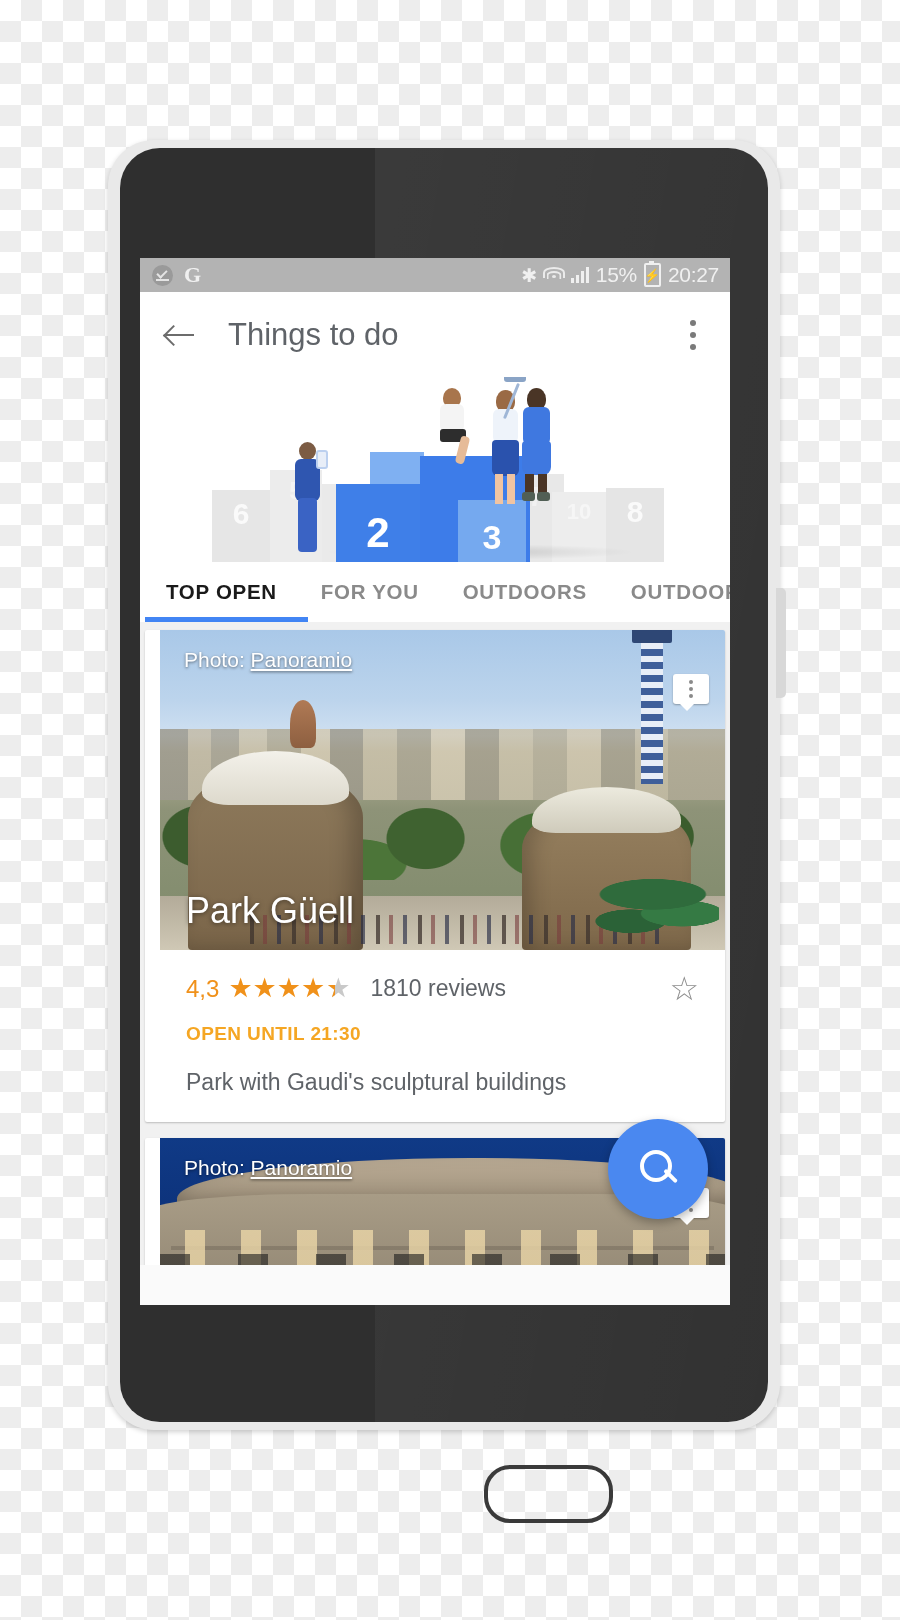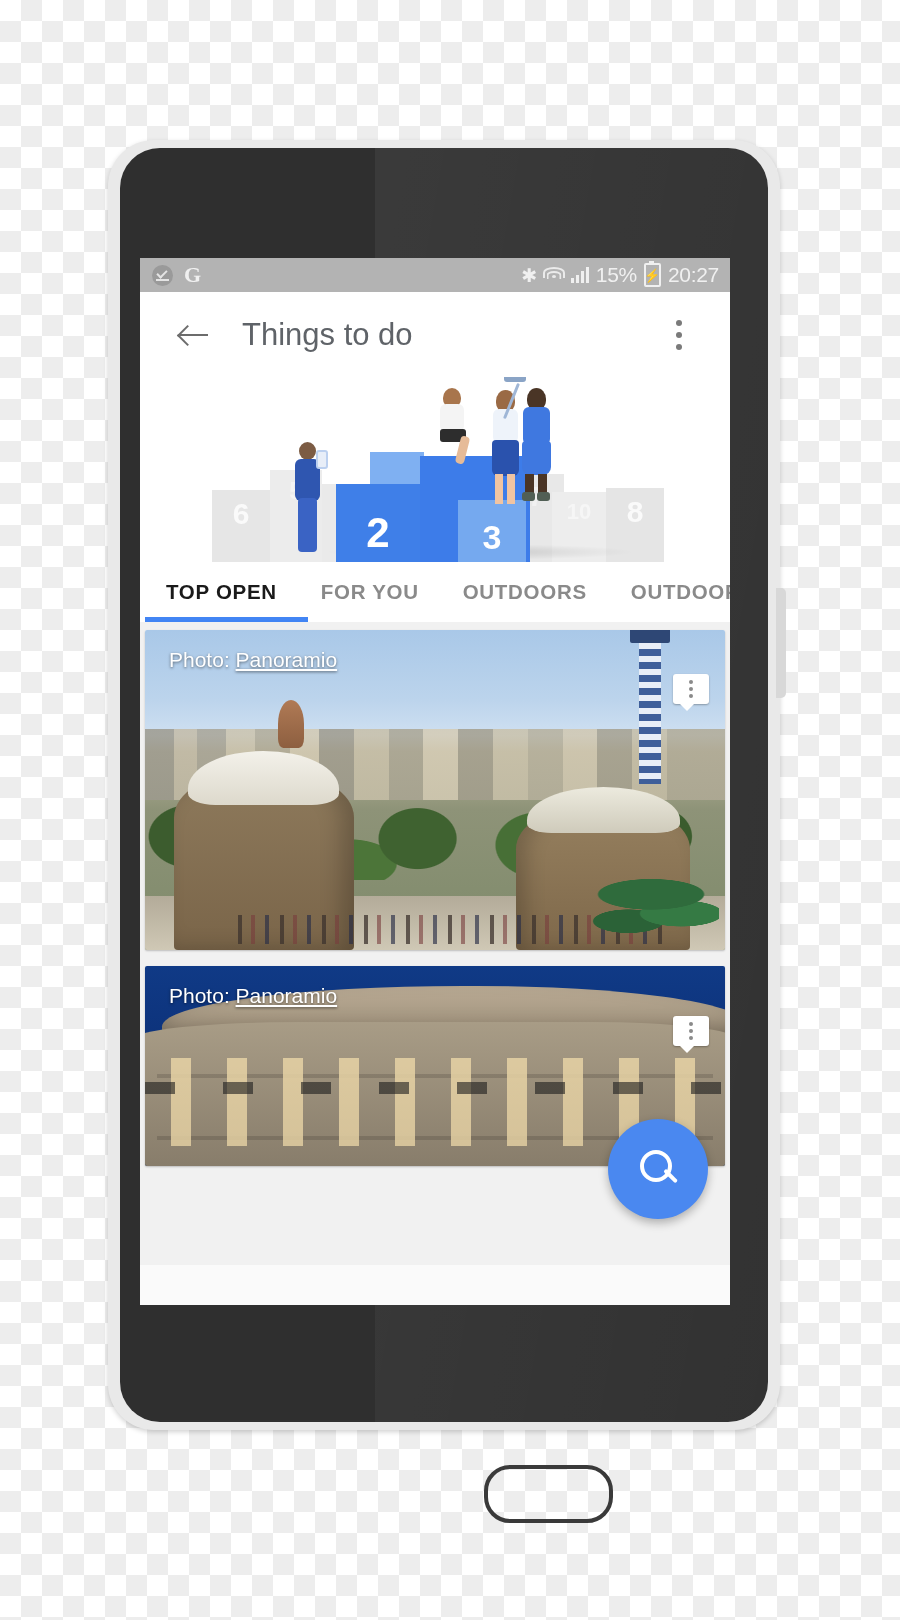--- a/index.html
+++ b/index.html
@@ -84,21 +84,21 @@
   .icon-signal span:nth-child(3){height:12px;}
   .icon-signal span:nth-child(4){height:16px;}
   .icon-battery{
     width:13px;height:20px;border:2px solid #f0f0f0;border-radius:2px;position:relative;
     display:flex;align-items:center;justify-content:center;
   }
   .icon-battery::before{content:"";position:absolute;top:-4px;left:3px;width:5px;height:2.5px;background:#f0f0f0;}
   .icon-battery i{font-size:13px;line-height:1;color:#f0f0f0;font-style:normal;}
 
   
-  #toolbar{height:85px;background:#ffffff;display:flex;align-items:center;padding:0 36px;box-sizing:border-box;justify-content:space-between;}
+  #toolbar{height:85px;background:#ffffff;display:flex;align-items:center;padding:0 22px;box-sizing:border-box;justify-content:space-between;}
   #back-arrow{width:36px;height:36px;position:relative;flex:none;}
   #back-arrow::before{
     content:"";position:absolute;left:4px;top:17px;width:28px;height:2.6px;background:#6c6c6c;
   }
   #back-arrow::after{
     content:"";position:absolute;left:4px;top:11px;width:13px;height:13px;
     border-left:2.6px solid #6c6c6c;border-bottom:2.6px solid #6c6c6c;transform:rotate(45deg);
   }
   #toolbar-title{font-size:31px;color:#5f6368;margin-left:30px;white-space:nowrap;}
   #overflow-menu{margin-left:auto;width:30px;display:flex;flex-direction:column;align-items:center;gap:6px;padding:6px 0;}
@@ -116,21 +116,21 @@
                background:radial-gradient(ellipse at center, rgba(0,0,0,.13), rgba(0,0,0,0) 70%);}
 
   
   #tabs{height:60px;background:#fff;display:flex;align-items:center;position:relative;padding-left:4px;}
   .tab{flex:none;font-size:20.5px;font-weight:bold;letter-spacing:.7px;color:#8a8a8a;padding:0 22px;white-space:nowrap;}
   .tab.active{color:#1a1a1a;}
   #tab-indicator{position:absolute;left:5px;bottom:0;width:163px;height:5px;background:#4285f4;}
 
   
   #content{background:#f1f1f1;height:643px;overflow:hidden;position:relative;}
-  .card{background:#fff;margin:8px 5px 16px 5px;border-radius:2px;box-shadow:0 1px 2px rgba(0,0,0,.22);overflow:hidden;}
+  .card{background:#fff;margin:8px 5px 16px 5px;border-radius:2px;box-shadow:0 1px 2px rgba(0,0,0,.22);overflow:hidden;padding-left:15px;}
 
   .card-photo{position:relative;height:320px;overflow:hidden;}
   
   .photo-guell{
     background:
       linear-gradient(180deg,#a9c8e8 0%, #bcd4ec 22%, #cfe0f1 33%, #b7b49a 38%, #8e9378 56%, #7e8a6a 100%);
   }
   .photo-guell .skyline{
     position:absolute;left:0;right:0;top:31%;height:22%;
     background:
@@ -424,20 +424,31 @@
         <div class="photo-credit">
           <span>Photo: </span><u>Panoramio</u>
         </div>
         <div class="photo-badge">
           <span>
               <i></i>
               <i></i>
               <i></i>
             </span>
         </div>
+        <div class="photo-title">Park Güell</div>
+      </div>
+      <div class="card-body">
+        <div class="rating-row">
+          <span class="rating-value">4,3</span>
+          <span class="stars">★★★★<span class="half">★</span></span>
+          <span class="reviews">1810 reviews</span>
+          <span class="bookmark">☆</span>
+        </div>
+        <div class="open-status">OPEN UNTIL 21:30</div>
+        <div class="card-desc">Park with Gaudi's sculptural buildings</div>
       </div>
     </div>
 
     <div class="card">
       <div class="card-photo photo-mila" style="height:200px;">
         <div class="roof"></div>
         <div class="facade"></div>
         <div class="windows"></div>
         <div class="balcony"></div>
         <div class="photo-credit">

